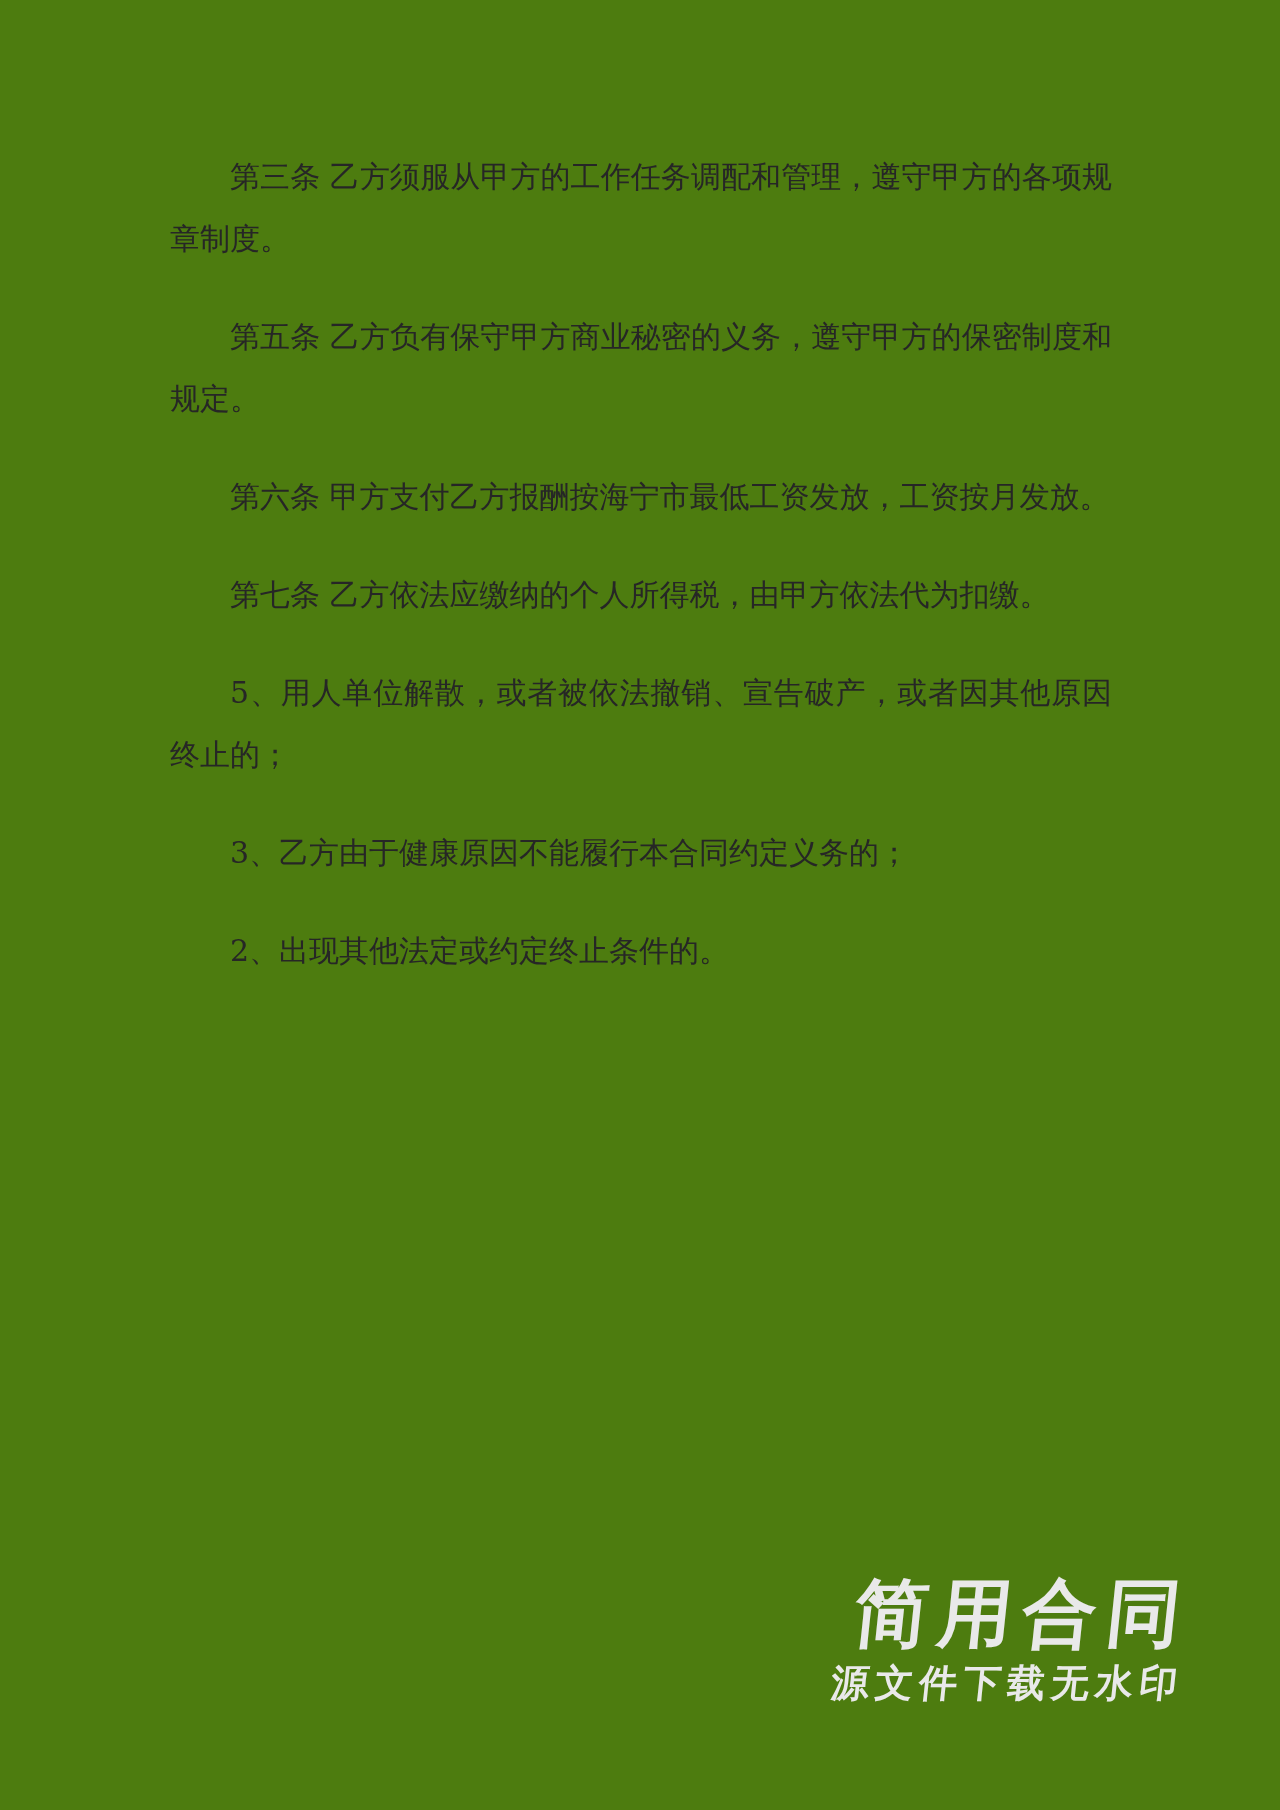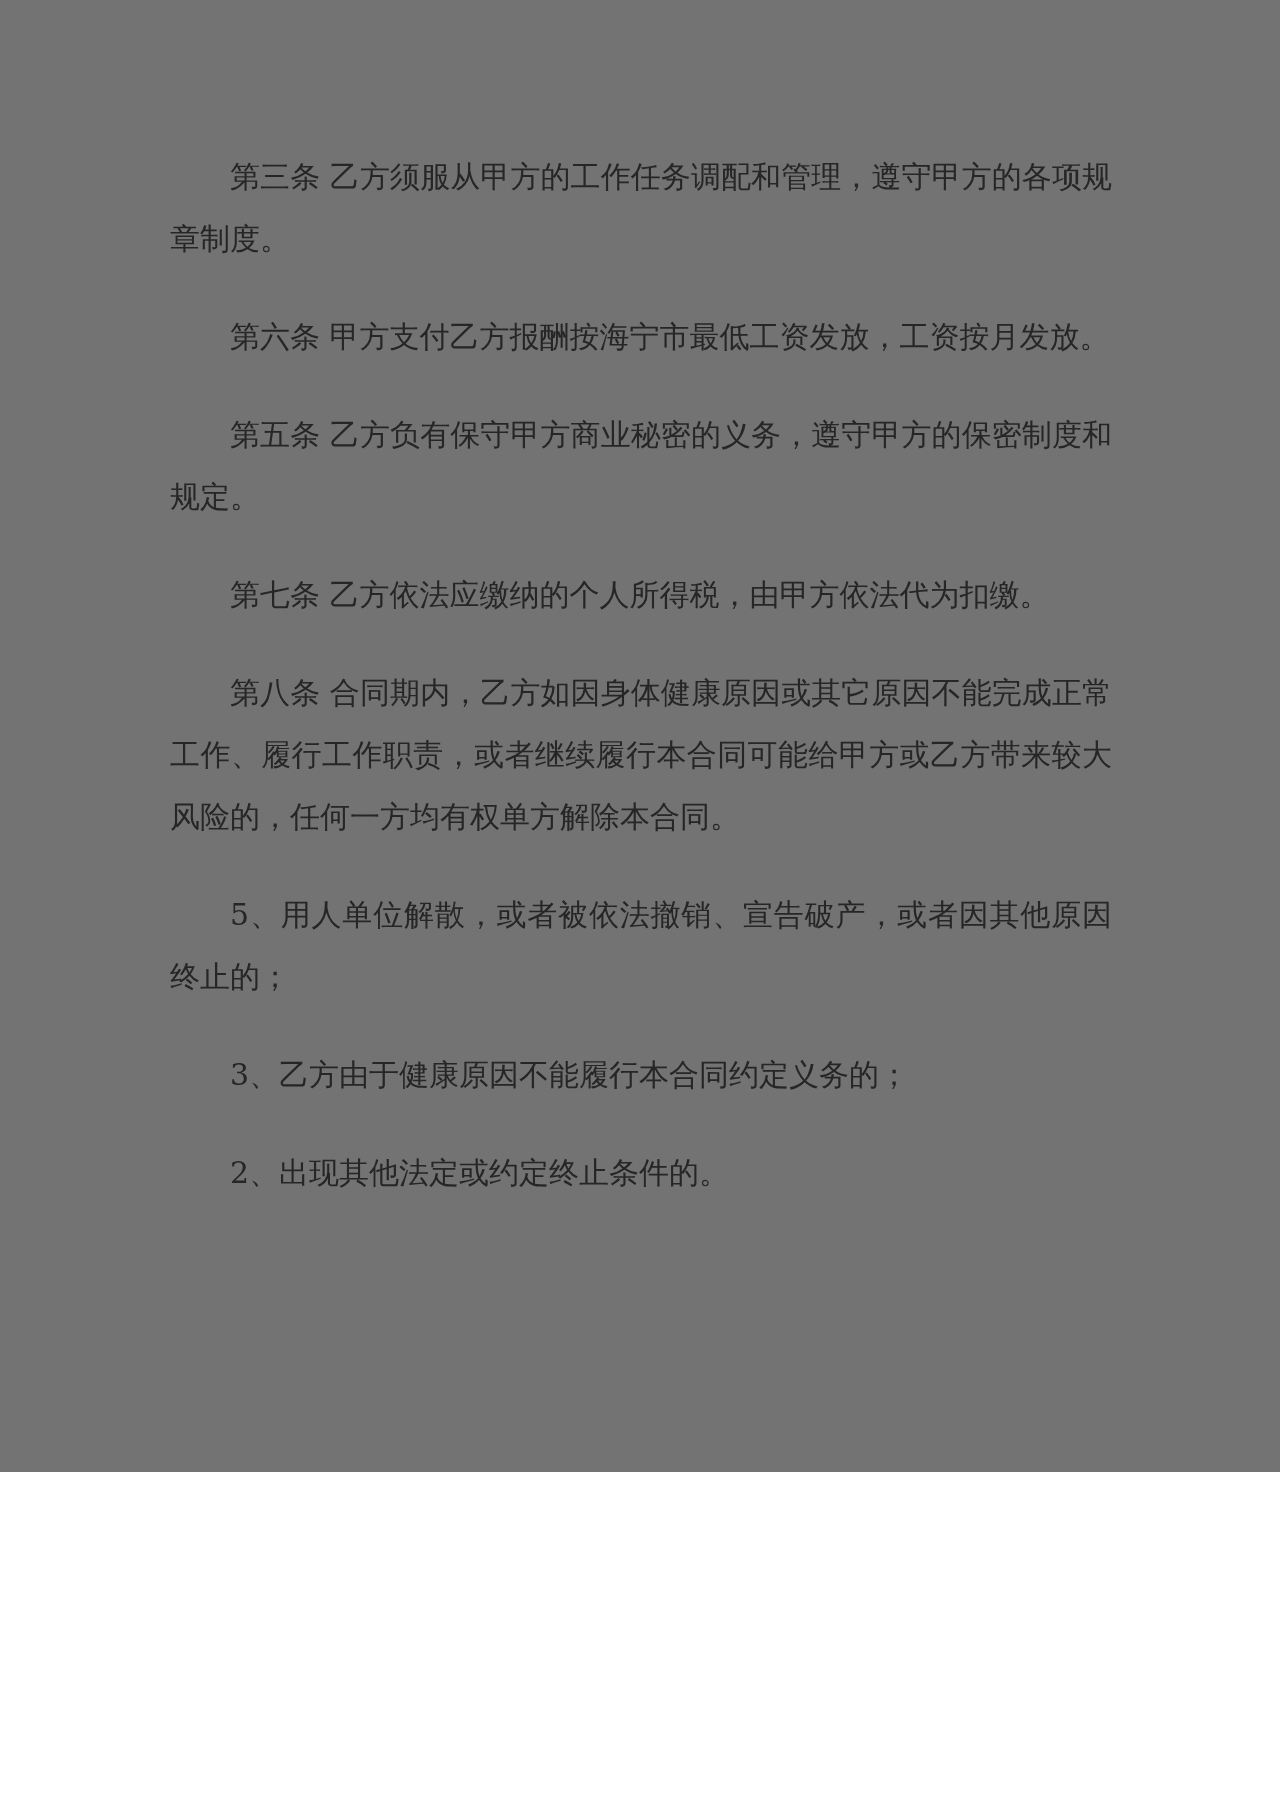--- a/index.html
+++ b/index.html
@@ -3,22 +3,22 @@
 <meta charset="utf-8">
 <style>
   html, body {
     margin: 0;
     padding: 0;
     background: #ffffff;
   }
   .page {
     position: relative;
     width: 1280px;
-    height: 1472px;
-    background: #737373;
+    height: 1810px;
+    background: #4d7c0f;
     overflow: hidden;
     font-family: "DejaVu Serif", "Liberation Serif", serif;
   }
   .content {
     position: absolute;
     left: 170px;
     top: 146px;
     width: 942px;
     color: #262626;
     font-size: 30px;
@@ -54,24 +54,23 @@
     margin-top: 6px;
   }
 </style>
 </head>
 <body>
 
 <div class="page">
 
   <div class="content">
     <p>第三条 乙方须服从甲方的工作任务调配和管理，遵守甲方的各项规章制度。</p>
+    <p>第五条 乙方负有保守甲方商业秘密的义务，遵守甲方的保密制度和规定。</p>
     <p>第六条 甲方支付乙方报酬按海宁市最低工资发放，工资按月发放。</p>
-    <p>第五条 乙方负有保守甲方商业秘密的义务，遵守甲方的保密制度和规定。</p>
     <p>第七条 乙方依法应缴纳的个人所得税，由甲方依法代为扣缴。</p>
-    <p>第八条 合同期内，乙方如因身体健康原因或其它原因不能完成正常工作、履行工作职责，或者继续履行本合同可能给甲方或乙方带来较大风险的，任何一方均有权单方解除本合同。</p>
     <p>5、用人单位解散，或者被依法撤销、宣告破产，或者因其他原因终止的；</p>
     <p>3、乙方由于健康原因不能履行本合同约定义务的；</p>
     <p>2、出现其他法定或约定终止条件的。</p>
   </div>
 
   <div class="watermark">
     <div class="wm-title">简用合同</div>
     <div class="wm-subtitle">源文件下载无水印</div>
   </div>
 

